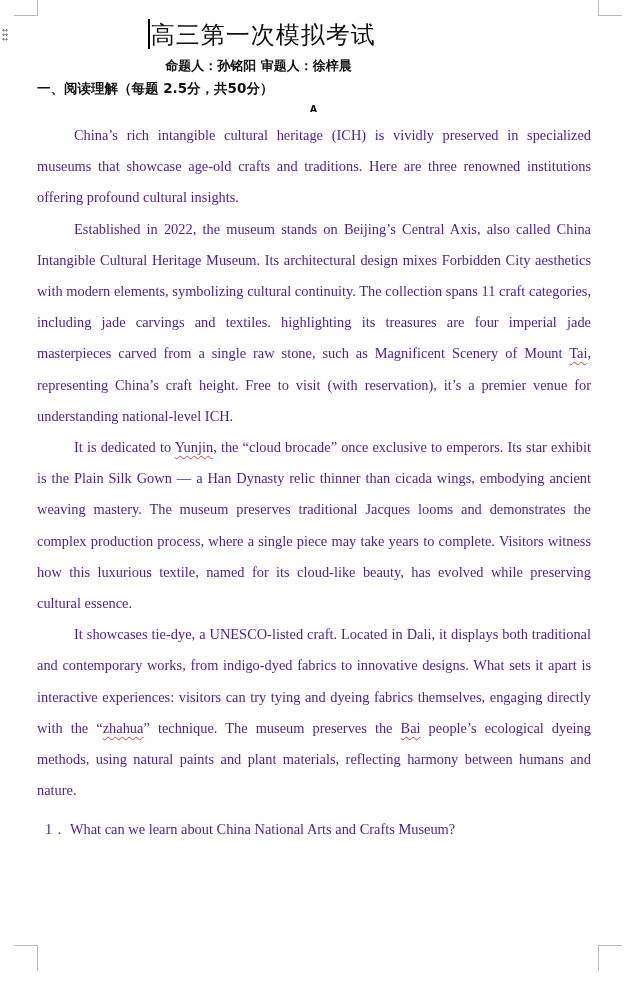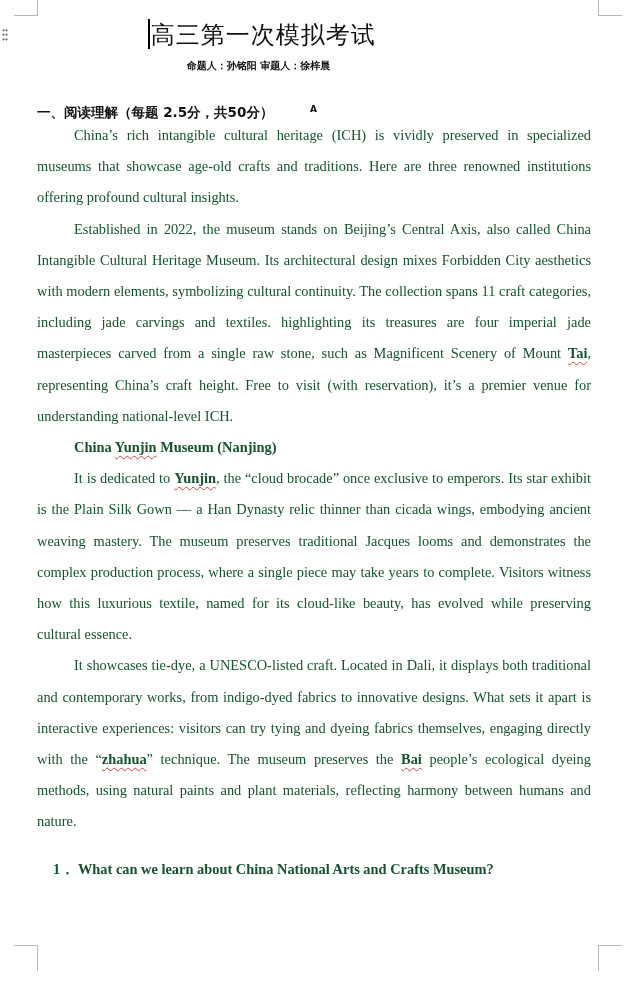--- a/index.html
+++ b/index.html
@@ -9,31 +9,31 @@
     .c-tr { left: 598px; top: 0; width: 23px; height: 15px; border-left-width: 1px; border-bottom-width: 1px; }
     .c-bl { left: 14px; top: 945px; width: 23px; height: 25px; border-right-width: 1px; border-top-width: 1px; }
     .c-br { left: 598px; top: 945px; width: 23px; height: 25px; border-left-width: 1px; border-top-width: 1px; }
     .handle { position: absolute; left: 2px; top: 28px; width: 6px; height: 14px;
       background-image: radial-gradient(circle, #888 1px, transparent 1.2px);
       background-size: 3px 4.5px; }
     .title { position: absolute; left: 0; width: 524px; top: 18px; text-align: center;
       font-family: "DejaVu Serif", serif; font-size: 24px; line-height: 34px; letter-spacing: 1px; }
     .caret { display: inline-block; width: 1.5px; height: 30px; background: #000; vertical-align: -6px; margin-right: 1px; }
     .authors { position: absolute; left: 0; width: 517px; top: 57px; text-align: center;
-      font-family: "DejaVu Sans", sans-serif; font-weight: bold; font-size: 10px; line-height: 18px; }
+      font-family: "DejaVu Sans", sans-serif; font-weight: bold; font-size: 13px; line-height: 18px; }
     .section { position: absolute; left: 37px; top: 78px; font-family: "DejaVu Sans", sans-serif;
-      font-weight: bold; font-size: 13.5px; line-height: 20px; margin-top: 24px; }
+      font-weight: bold; font-size: 13.5px; line-height: 20px; }
     .amark { position: absolute; left: 310px; top: 103px; font-family: "DejaVu Sans", sans-serif;
       font-weight: bold; font-size: 9px; line-height: 12px; }
     .body { position: absolute; left: 37px; top: 120px; width: 554px;
-      font-family: "Liberation Serif", serif; font-size: 14.4px; color: #14532d; }
+      font-family: "Liberation Serif", serif; font-size: 14.4px; color: #4c1d95; }
     .p { margin: 0; line-height: 31.2px; text-align: justify; text-indent: 37px; }
     .h { margin: 0; line-height: 31.2px; text-indent: 37px; font-weight: bold; }
-    .q { margin: 16px; line-height: 31.2px; font-weight: bold; }
-    .sq { text-decoration: underline wavy #d04040; text-decoration-thickness: 1px; text-underline-offset: 3px; font-weight: bold; }
+    .q { margin: 8px; line-height: 31.2px; }
+    .sq { text-decoration: underline wavy #d04040; text-decoration-thickness: 1px; text-underline-offset: 3px; }
   </style>
 </head>
 <body>
 
 <div class="corner c-tl"></div>
 <div class="corner c-tr"></div>
 <div class="corner c-bl"></div>
 <div class="corner c-br"></div>
 <div class="handle"></div>
 
@@ -42,20 +42,19 @@
 </div>
 <div class="authors">命题人：孙铭阳  审题人：徐梓晨</div>
 <div class="section">一、阅读理解（每题 2.5分，共50分）</div>
 <div class="amark">A</div>
 
 <div class="body">
   <p class="p">China’s rich intangible cultural heritage (ICH) is vividly preserved in specialized museums that showcase age-old crafts and traditions. Here are three renowned institutions offering profound cultural insights.</p>
 
   <p class="p"><span>Established in 2022, the museum stands on Beijing’s Central Axis, also called China Intangible Cultural Heritage Museum. Its architectural design mixes Forbidden City aesthetics with modern elements, symbolizing cultural continuity. The collection spans 11 craft categories, including jade carvings and textiles. highlighting its treasures are four imperial jade masterpieces carved from a single raw stone, such as Magnificent Scenery of Mount </span><span class="sq">Tai</span><span>, representing China’s craft height. Free to visit (with reservation), it’s a premier venue for understanding national-level ICH.</span></p>
 
-  <p class="h"><span>China </span><span class="sq">Yunjin</span><span> Museum (Nanjing)</span></p>
   <p class="p"><span>It is dedicated to </span><span class="sq">Yunjin</span><span>, the “cloud brocade” once exclusive to emperors. Its star exhibit is the Plain Silk Gown — a Han Dynasty relic thinner than cicada wings, embodying ancient weaving mastery. The museum preserves traditional Jacques looms and demonstrates the complex production process, where a single piece may take years to complete. Visitors witness how this luxurious textile, named for its cloud-like beauty, has evolved while preserving cultural essence.</span></p>
 
   <p class="p"><span>It showcases tie-dye, a UNESCO-listed craft. Located in Dali, it displays both traditional and contemporary works, from indigo-dyed fabrics to innovative designs. What sets it apart is interactive experiences: visitors can try tying and dyeing fabrics themselves, engaging directly with the “</span><span class="sq">zhahua</span><span>” technique. The museum preserves the </span><span class="sq">Bai</span><span> people’s ecological dyeing methods, using natural paints and plant materials, reflecting harmony between humans and nature.</span></p>
 
 
   <p class="q"><span>1．</span> <span>What can we learn about China National Arts and Crafts Museum?</span></p>
 </div>
 
 </body></html>

